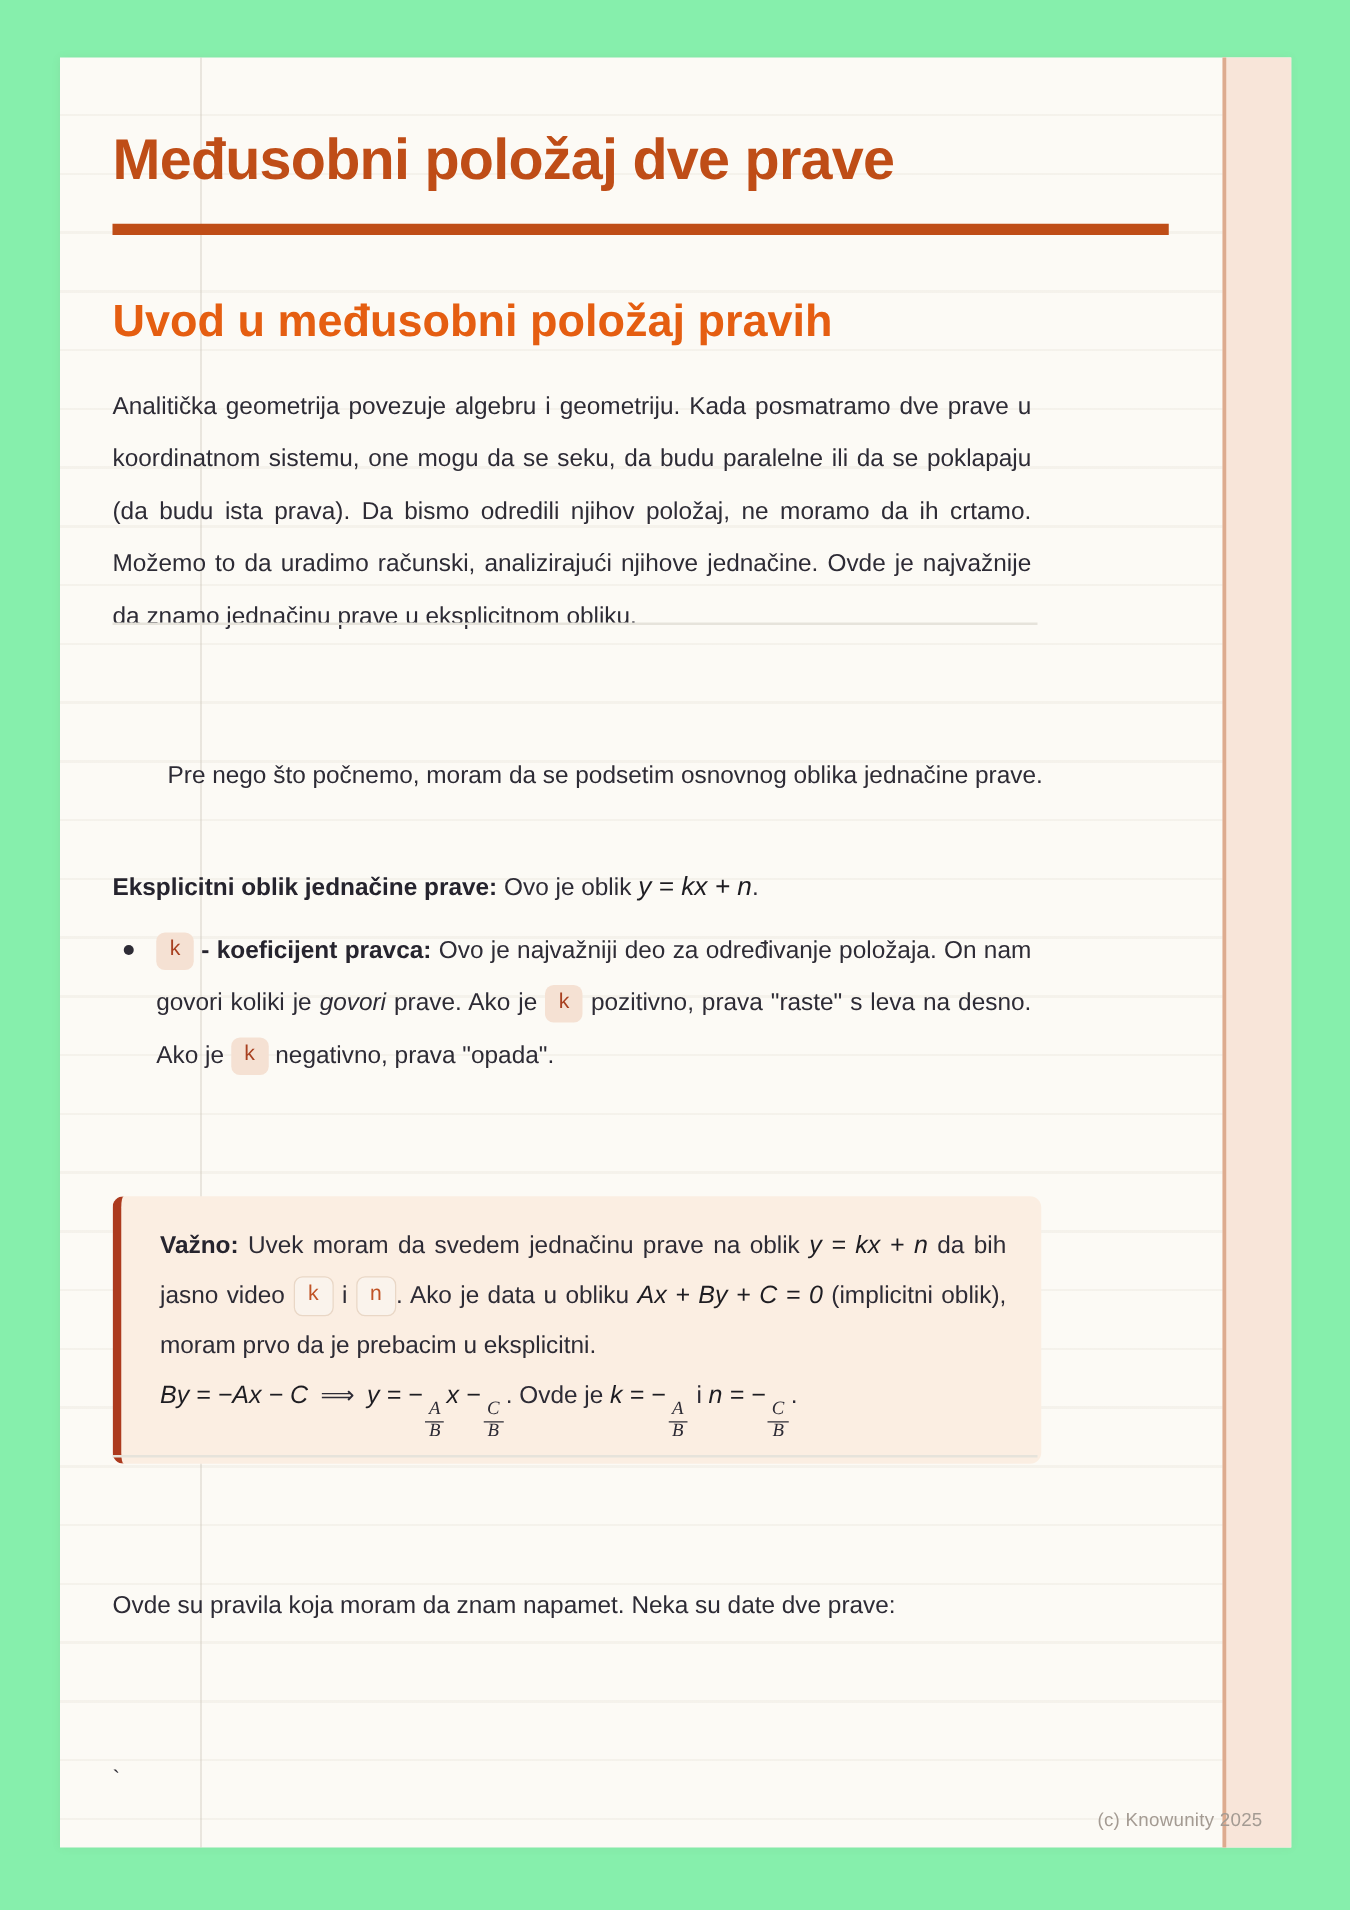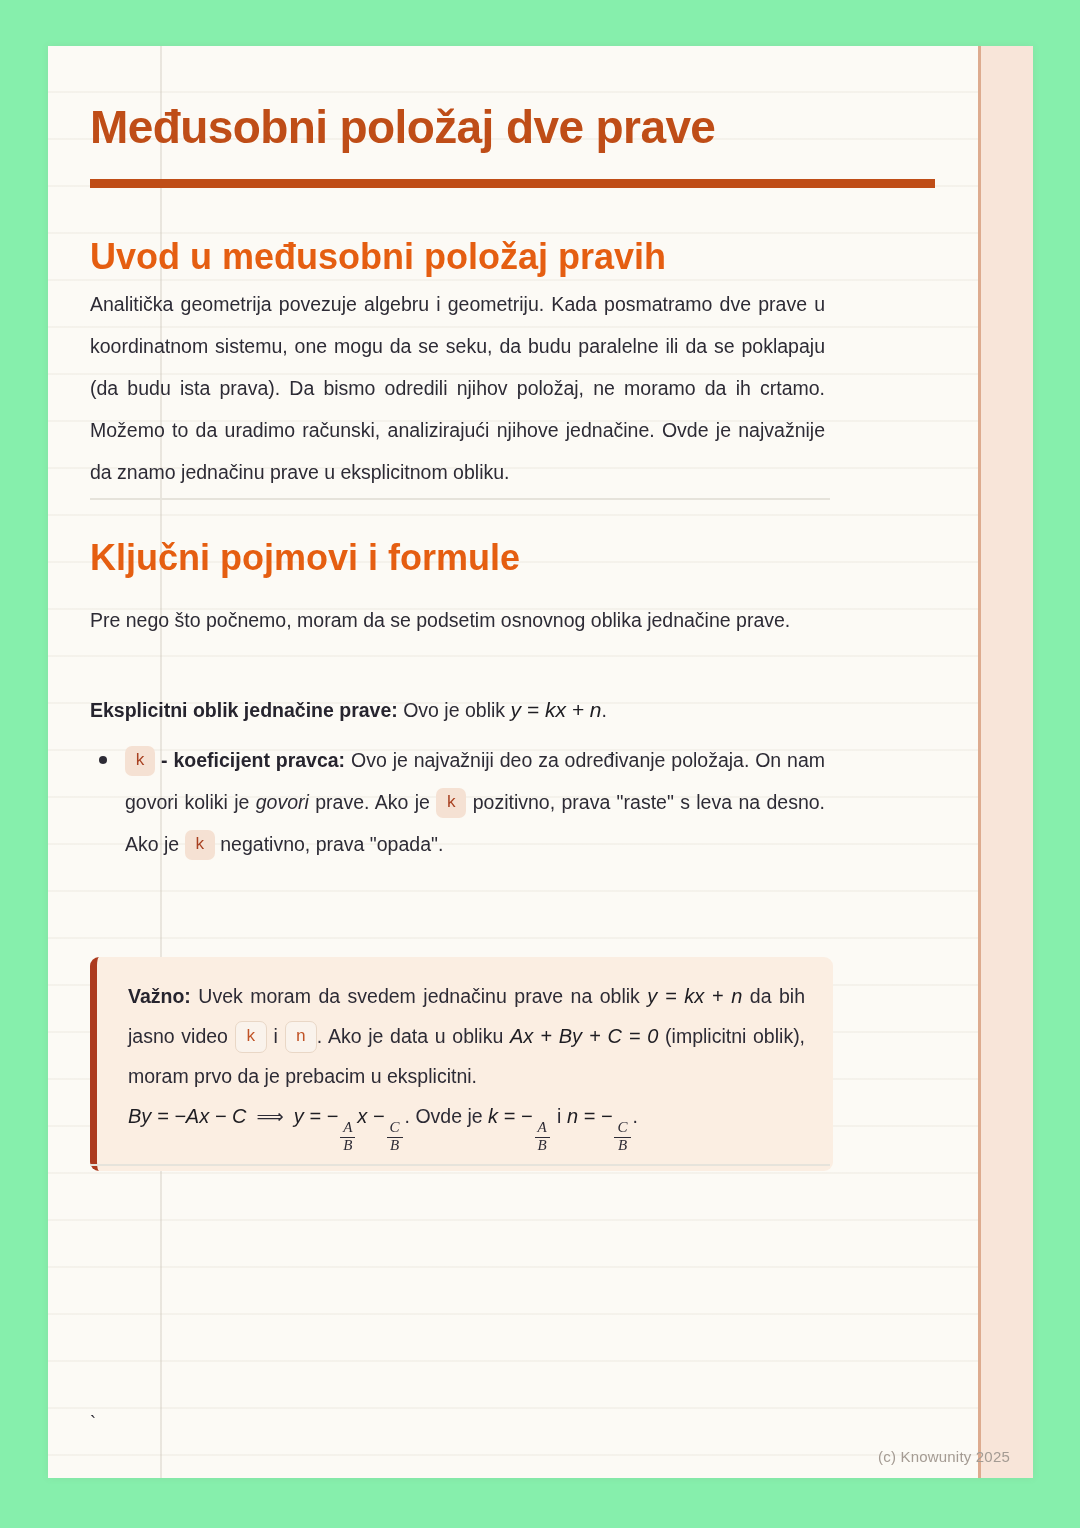--- a/index.html
+++ b/index.html
@@ -34,22 +34,22 @@
   }
   h2.section-h {
     font-size:36px; line-height:31px; font-weight:700; color:#e55e11; width:760px;
   }
   .h-intro { top:195px; } .h-key { top:496px; } .h-cond { top:1160px; }
 
   .para {
     width:735px; font-size:19.5px; line-height:42px; color:#2d2b35;
     text-align:justify;
   }
-  .p-intro { top:237px; }
-  .p-lead  { top:553px; }
+  .p-intro { top:258px; }
+  .p-lead  { top:553px;margin-left:44px; }
   .p-explicit { top:643px; text-align:left; }
   .p-lead2 { top:1217px; text-align:left; }
   .b { font-weight:700; color:#26242e; }
 
   .divider { width:740px; height:2px; background:#e6e3db; }
   .hr1 { top:452px; } .hr2 { top:1118px; }
 
   
   .math { font-family:Liberation Sans, sans-serif; font-style:italic; font-size:21px; color:#1e1d22; }
   .frac { display:inline-flex; flex-direction:column; align-items:center;
@@ -104,21 +104,20 @@
 
     <div class="content">
 
       <h1 class="blk doc-title">Međusobni položaj dve prave</h1>
 
       <h2 class="blk section-h h-intro">Uvod u međusobni položaj pravih</h2>
       <p class="blk para p-intro">Analitička geometrija povezuje algebru i geometriju. Kada posmatramo dve prave u koordinatnom sistemu, one mogu da se seku, da budu paralelne ili da se poklapaju (da budu ista prava). Da bismo odredili njihov položaj, ne moramo da ih crtamo. Možemo to da uradimo računski, analizirajući njihove jednačine. Ovde je najvažnije da znamo jednačinu prave u eksplicitnom obliku.</p>
 
       <div class="blk divider hr1"></div>
 
-      <h2 class="blk section-h h-key">Ključni pojmovi i formule</h2>
       <p class="blk para p-lead">Pre nego što počnemo, moram da se podsetim osnovnog oblika jednačine prave.</p>
 
       <p class="blk para p-explicit">
         <span class="b">Eksplicitni oblik jednačine prave:</span>
         <span>Ovo je oblik</span>
         <span class="math">y = kx + n</span><span>.</span>
       </p>
 
       <div class="blk bullet li-k">
         <span class="badge">k</span>
@@ -164,19 +163,20 @@
           <span>i</span>
           <span class="math">n = −</span><span class="frac">
               <span class="num">C</span>
               <span class="den">B</span>
             </span><span>.</span>
         </div>
       </div>
 
       <div class="blk divider hr2"></div>
 
+      <p class="blk para p-lead2">Ovde su pravila koja moram da znam napamet. Neka su date dve prave:</p>
 
       <div class="blk stray">`</div>
     </div>
 
     <div class="footer">(c) Knowunity 2025</div>
   </div>
 </div>
 
 </body></html>

